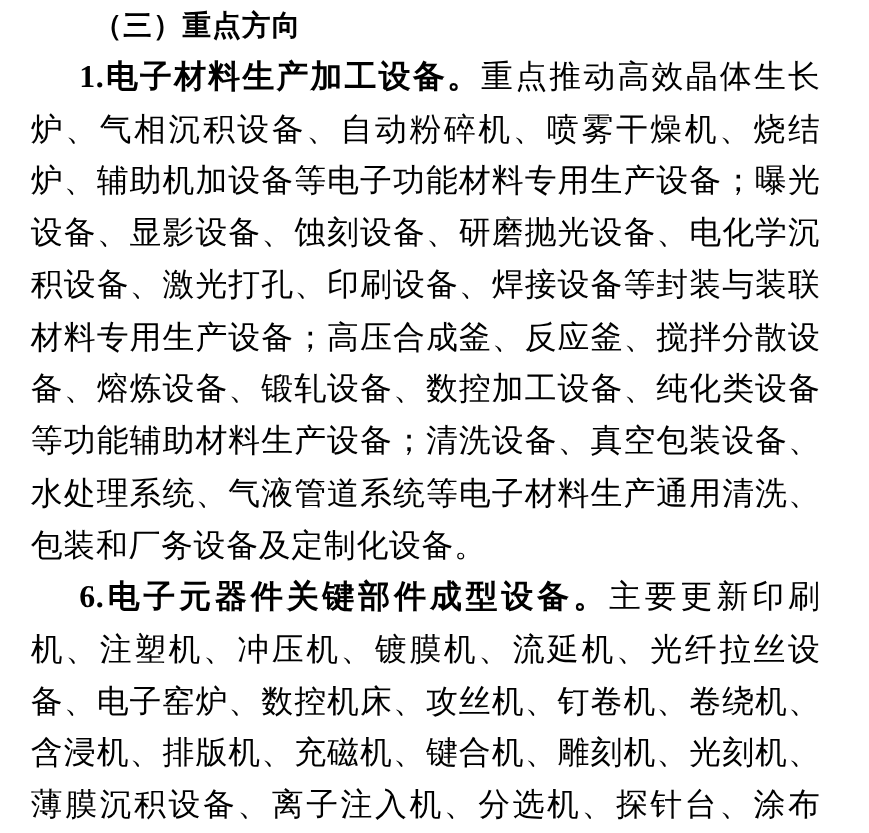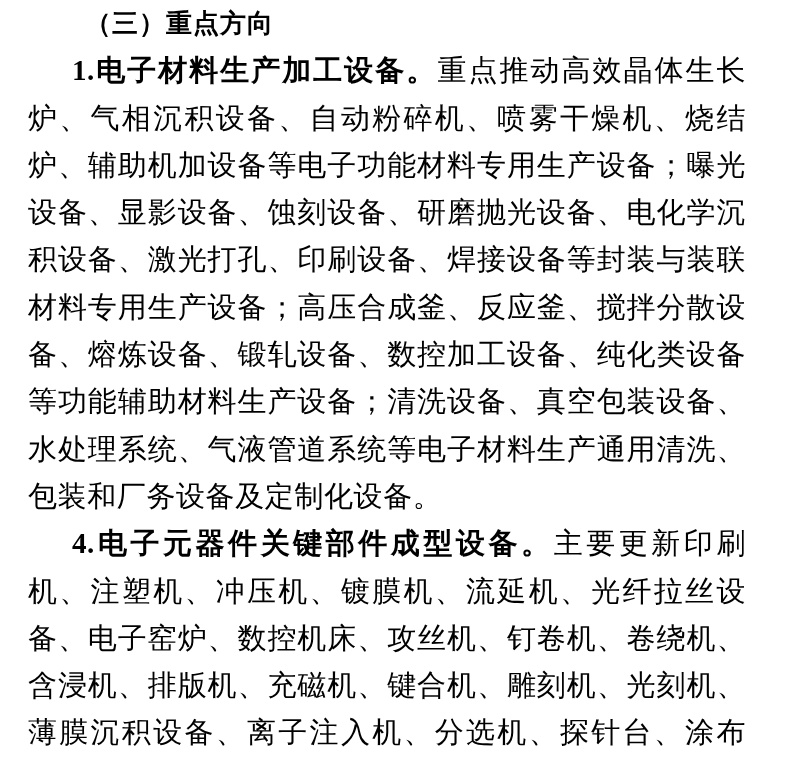--- a/index.html
+++ b/index.html
@@ -44,15 +44,15 @@
 </style>
 </head>
 <body>
 
 <div class="page">
 
   <h2 class="section-heading">（三）重点方向</h2>
 
   <p class="para"><span class="lead">1.电子材料生产加工设备。</span><span class="body-text">重点推动高效晶体生长炉、气相沉积设备、自动粉碎机、喷雾干燥机、烧结炉、辅助机加设备等电子功能材料专用生产设备；曝光设备、显影设备、蚀刻设备、研磨抛光设备、电化学沉积设备、激光打孔、印刷设备、焊接设备等封装与装联材料专用生产设备；高压合成釜、反应釜、搅拌分散设备、熔炼设备、锻轧设备、数控加工设备、纯化类设备等功能辅助材料生产设备；清洗设备、真空包装设备、水处理系统、气液管道系统等电子材料生产通用清洗、包装和厂务设备及定制化设备。</span></p>
 
-  <p class="para"><span class="lead">4.电子元器件关键部件成型设备。</span><span class="body-text">主要更新印刷机、注塑机、冲压机、镀膜机、流延机、光纤拉丝设备、电子窑炉、数控机床、攻丝机、钉卷机、卷绕机、含浸机、排版机、充磁机、键合机、雕刻机、光刻机、薄膜沉积设备、离子注入机、分选机、探针台、涂布机、固晶机、划片机、叠层机、冷却设备、换热器、表面处理设备、3D 打印机等。</span></p>
+  <p class="para"><span class="lead">6.电子元器件关键部件成型设备。</span><span class="body-text">主要更新印刷机、注塑机、冲压机、镀膜机、流延机、光纤拉丝设备、电子窑炉、数控机床、攻丝机、钉卷机、卷绕机、含浸机、排版机、充磁机、键合机、雕刻机、光刻机、薄膜沉积设备、离子注入机、分选机、探针台、涂布机、固晶机、划片机、叠层机、冷却设备、换热器、表面处理设备、3D 打印机等。</span></p>
 
 </div>
 
 </body></html>

